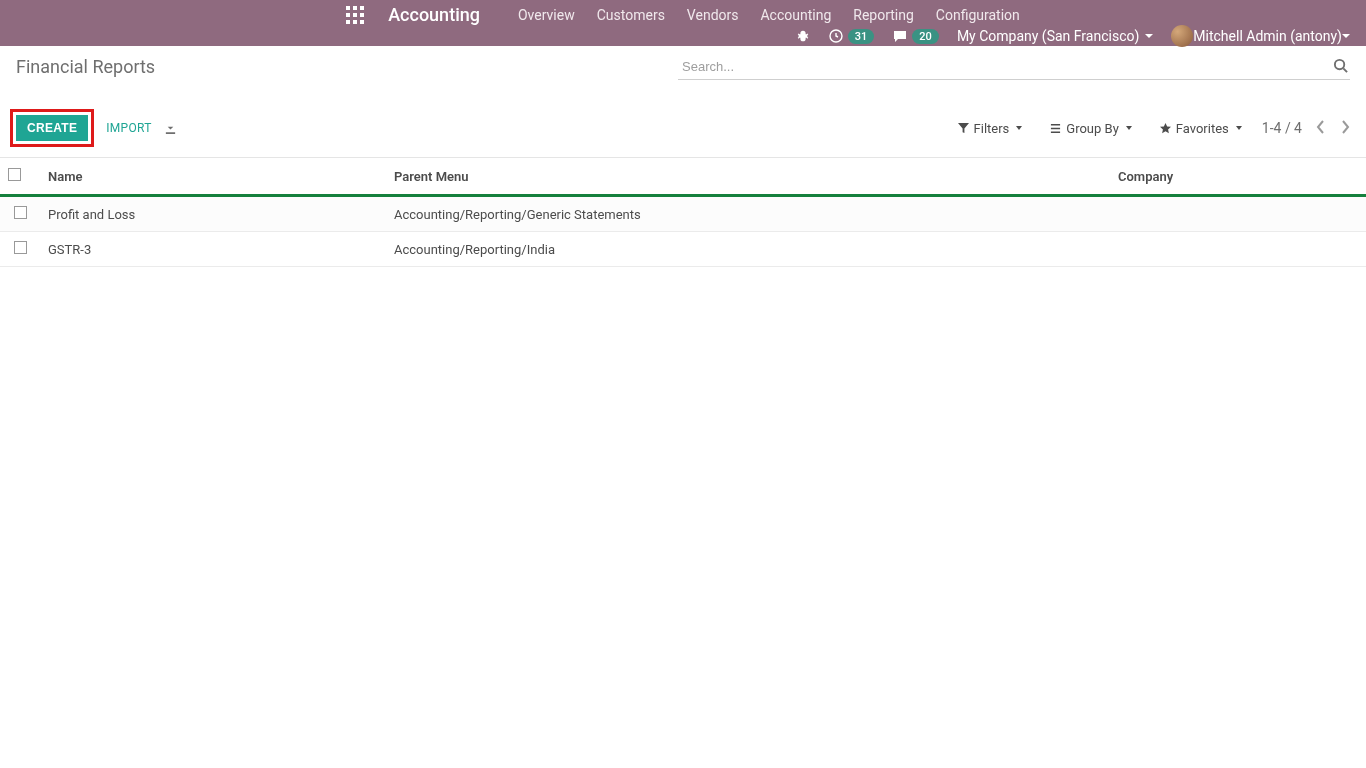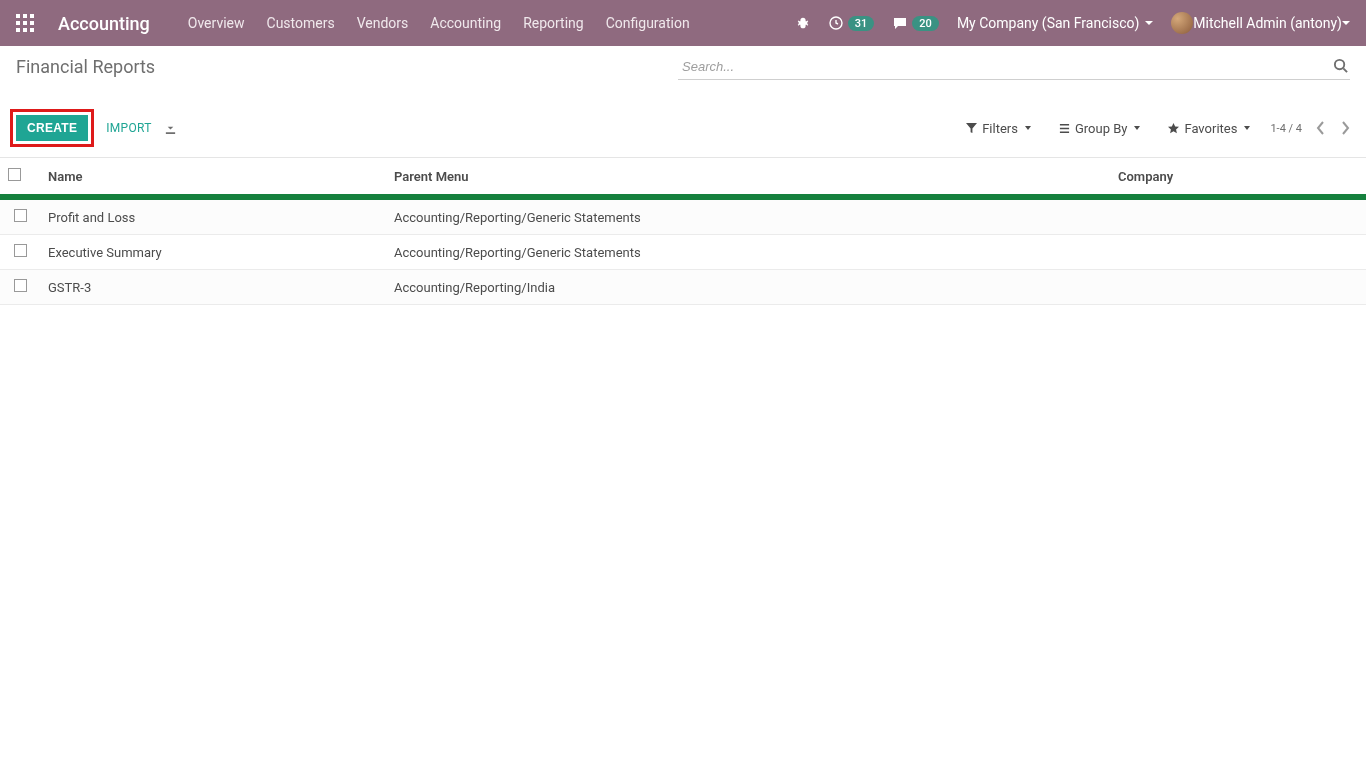--- a/index.html
+++ b/index.html
@@ -13,20 +13,21 @@
     overflow: hidden;
   }
   
   .navbar {
     background: #8f6a7f;
     height: 46px;
     display: flex;
     align-items: center;
     padding: 4px 16px;
     color: #fff;
+    flex-direction: column;
   }
   .navbar-left { display: flex; align-items: center; }
   .apps-icon {
     width: 18px; height: 18px;
     display: inline-block;
     margin-right: 24px;
     cursor: pointer;
   }
   .apps-icon svg { width: 100%; height: 100%; }
   .app-title {
@@ -93,21 +94,20 @@
     position: relative;
   }
   .search-input {
     width: 100%;
     border: none;
     border-bottom: 1px solid #cfcfcf;
     font-size: 13px;
     padding: 3px 24px 5px 4px;
     outline: none;
     color: #666;
-    font-style: italic;
   }
   .search-input::placeholder { color: #9e9e9e; }
   .search-icon {
     position: absolute; right: 2px; top: 2px;
     color: #6f6f6f; cursor: pointer;
   }
   .search-icon svg { width: 15px; height: 15px; }
   .cp-row2 {
     display: flex;
     align-items: center;
@@ -150,35 +150,35 @@
     display: flex; align-items: center; gap: 5px;
     color: #4c4c4c; font-size: 13px; cursor: pointer;
   }
   .filter-btn svg { width: 11px; height: 11px; }
   .filter-btn .mini-caret {
     border-left: 3px solid transparent;
     border-right: 3px solid transparent;
     border-top: 4px solid #4c4c4c;
     margin-left: 2px;
   }
-  .pager { display: flex; align-items: center; gap: 14px; color: #6f6f6f; font-size: 11px; }
+  .pager { display: flex; gap: 14px; color: #6f6f6f; font-size: 14px; }
   .pager .arrow { cursor: pointer; display: flex; }
   .pager .arrow svg { width: 10px; height: 14px; }
   
   .list-table { width: 100%; border-collapse: collapse; }
   .list-table thead th {
     text-align: left;
     font-weight: 600;
     font-size: 13px;
     color: #4c4c4c;
     padding: 10px 8px;
     border-bottom: 1px solid #e0e0e0;
     background: #fff;
   }
-  .list-table thead tr { border-bottom: 6px solid #15803d; padding-left: 20px; }
+  .list-table thead tr { border-bottom: 3px solid #15803d; padding-left: 20px; }
   .list-table tbody td {
     padding: 9px 8px;
     font-size: 13px;
     color: #4c4c4c;
     border-bottom: 1px solid #ebebeb;
   }
   .list-table tbody tr:nth-child(odd) { background: #fcfcfc; }
   .list-table tbody tr:nth-child(even) { background: #ffffff; }
   .col-check { width: 40px; text-align: center; }
   .col-name { width: 346px; }
@@ -329,24 +329,18 @@
   </thead>
   <tbody>
     <tr>
       <td class="col-check"><input type="checkbox" style=""></td>
       <td>Profit and Loss</td>
       <td>Accounting/Reporting/Generic Statements</td>
       <td></td>
     </tr>
     <tr>
       <td class="col-check"><input type="checkbox" style=""></td>
-      <td>Executive Summary</td>
-      <td>Accounting/Reporting/Generic Statements</td>
-      <td></td>
-    </tr>
-    <tr>
-      <td class="col-check"><input type="checkbox" style=""></td>
       <td>GSTR-3</td>
       <td>Accounting/Reporting/India</td>
       <td></td>
     </tr>
   </tbody>
 </table>
 
 </body></html>

